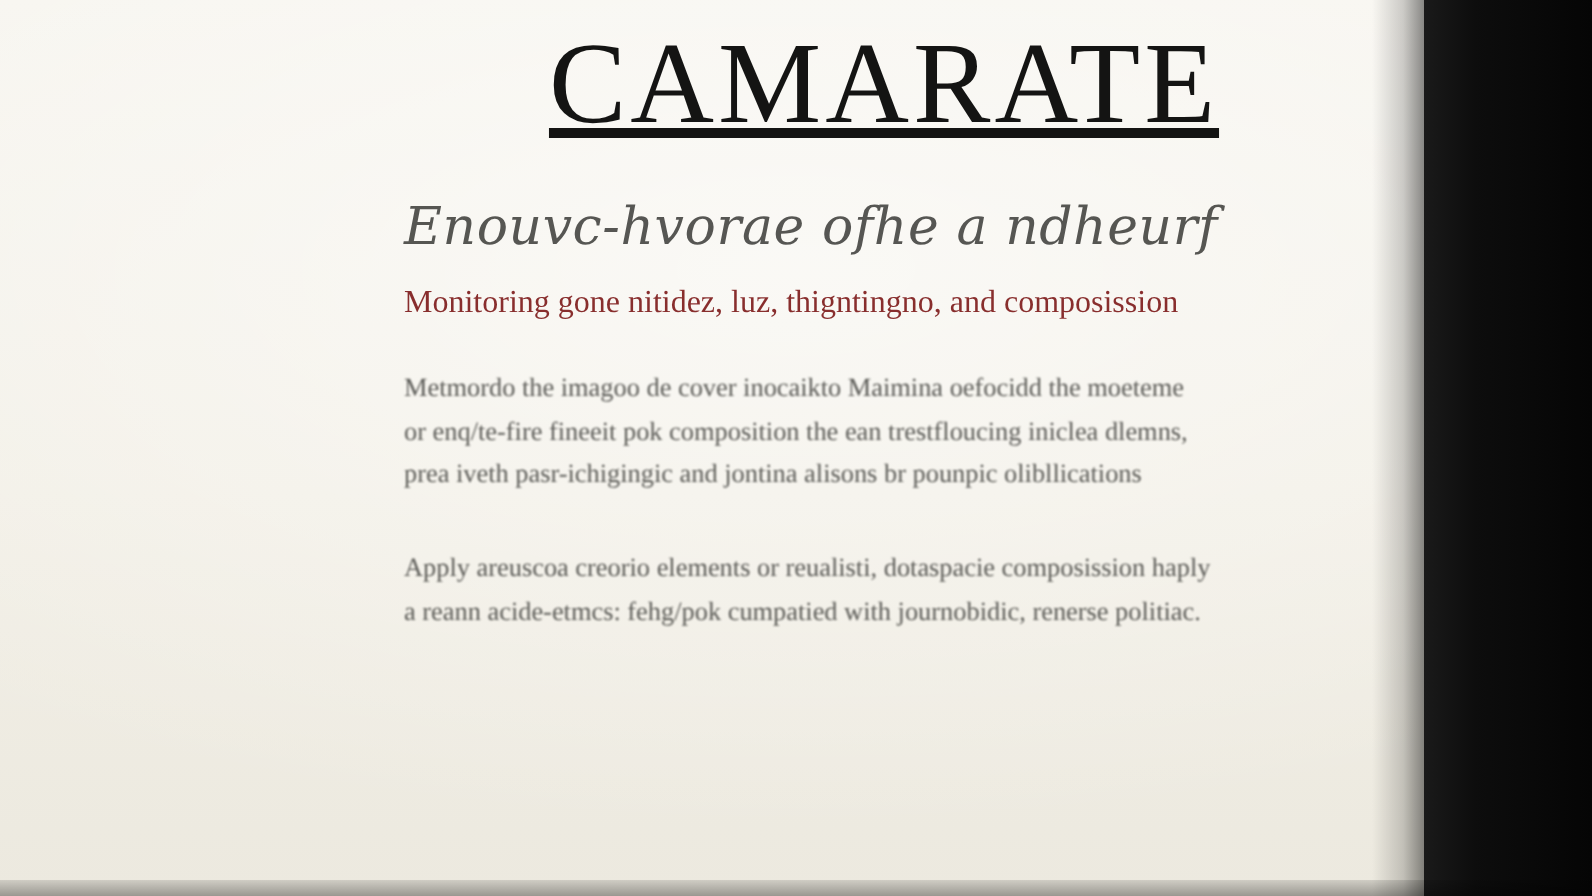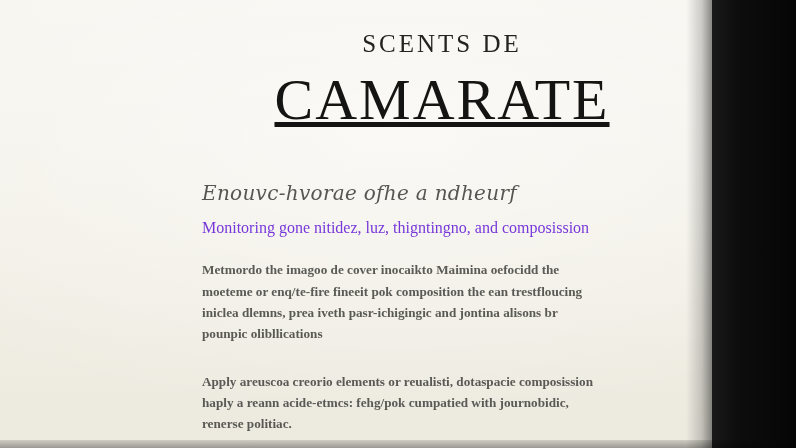--- a/index.html
+++ b/index.html
@@ -160,54 +160,54 @@
     font-size: 58px;
     line-height: 1.02;
     letter-spacing: 2px;
     color: #141413;
     margin-top: 12px;
     white-space: nowrap;
     text-decoration: underline;
   }
 
   .script {
-    margin-top: 52px;
+    margin-top: 28px;
     margin-left: 6px;
     font-family: "DejaVu Serif", serif;
     font-style: italic;
-    font-size: 20px;
+    font-size: 26px;
     letter-spacing: 0.3px;
     color: #3a3a37;
     opacity: 0.85;
   }
 
   .subhead {
     margin-top: 14px;
     margin-left: 6px;
     font-family: "Liberation Serif", serif;
     font-size: 16px;
-    color: #6d28d9;
+    color: #7f1d1d;
     opacity: 0.92;
   }
 
   .para {
     margin-top: 22px;
     margin-left: 6px;
     width: 404px;
     font-family: "Liberation Serif", serif;
     font-size: 13.2px;
     line-height: 1.62;
     color: #4a4a46;
     opacity: 0.9;
   }
   .para.p2 { margin-top: 26px; }
   .para.p3 { margin-top: 26px; }
 
   .blur-soft { filter: blur(0.35px); }
-  .blur-mid  { filter: blur(0.55px); font-weight: bold; }
+  .blur-mid  { filter: blur(0.55px); }
 </style>
 </head>
 <body>
 
 <div class="page">
 
   <div class="photo">
     <div class="sky"></div>
     <div class="dome-big"></div>
     <div class="slit"></div>
@@ -220,21 +220,20 @@
     <div class="post" style="left:74px"></div>
     <div class="post" style="left:102px"></div>
     <div class="post" style="left:130px"></div>
     <div class="post" style="left:158px"></div>
   </div>
   <div class="photo-fade"></div>
 
   <div class="paper-tone"></div>
 
   <div class="content">
-    <div class="eyebrow">SCENTS DE</div>
     <div class="title">CAMARATE</div>
     <div class="script blur-soft">Enouvc-hvorae ofhe a ndheurf</div>
     <div class="subhead blur-soft">Monitoring gone nitidez, luz, thigntingno, and composission</div>
     <div class="para p1 blur-mid">Metmordo the imagoo de cover inocaikto Maimina oefocidd the moeteme or enq/te-fire fineeit pok composition the ean trestfloucing iniclea dlemns, prea iveth pasr-ichigingic and jontina alisons  br pounpic olibllications</div>
     <div class="para p3 blur-mid">Apply areuscoa creorio elements or reualisti, dotaspacie composission haply a reann acide-etmcs: fehg/pok cumpatied with journobidic, renerse politiac.</div>
   </div>
 
   <div class="edge-shadow"></div>
   <div class="right-edge"></div>
   <div class="bottom-edge"></div>

